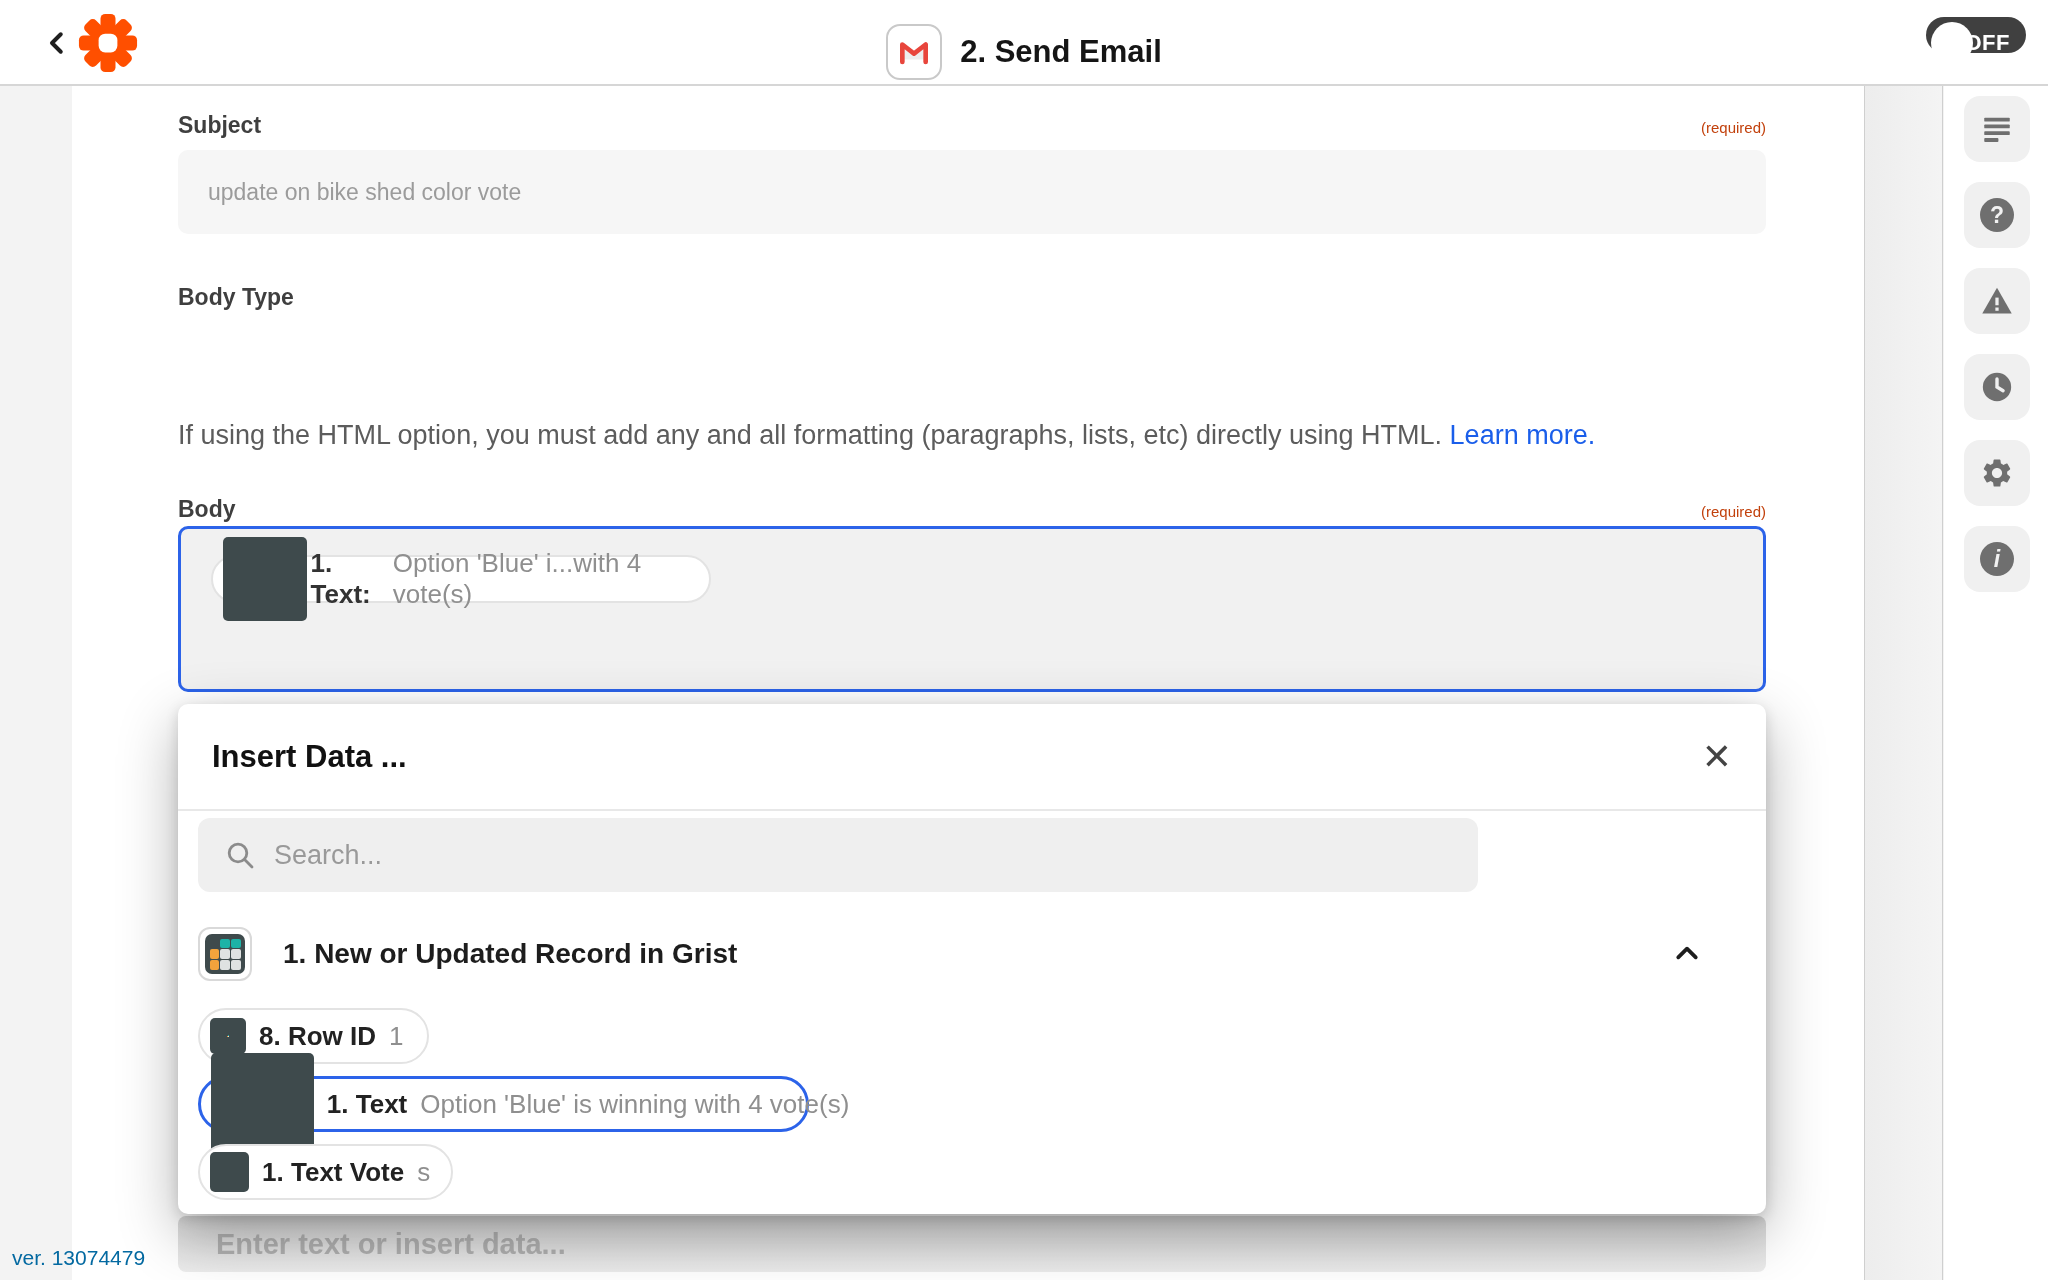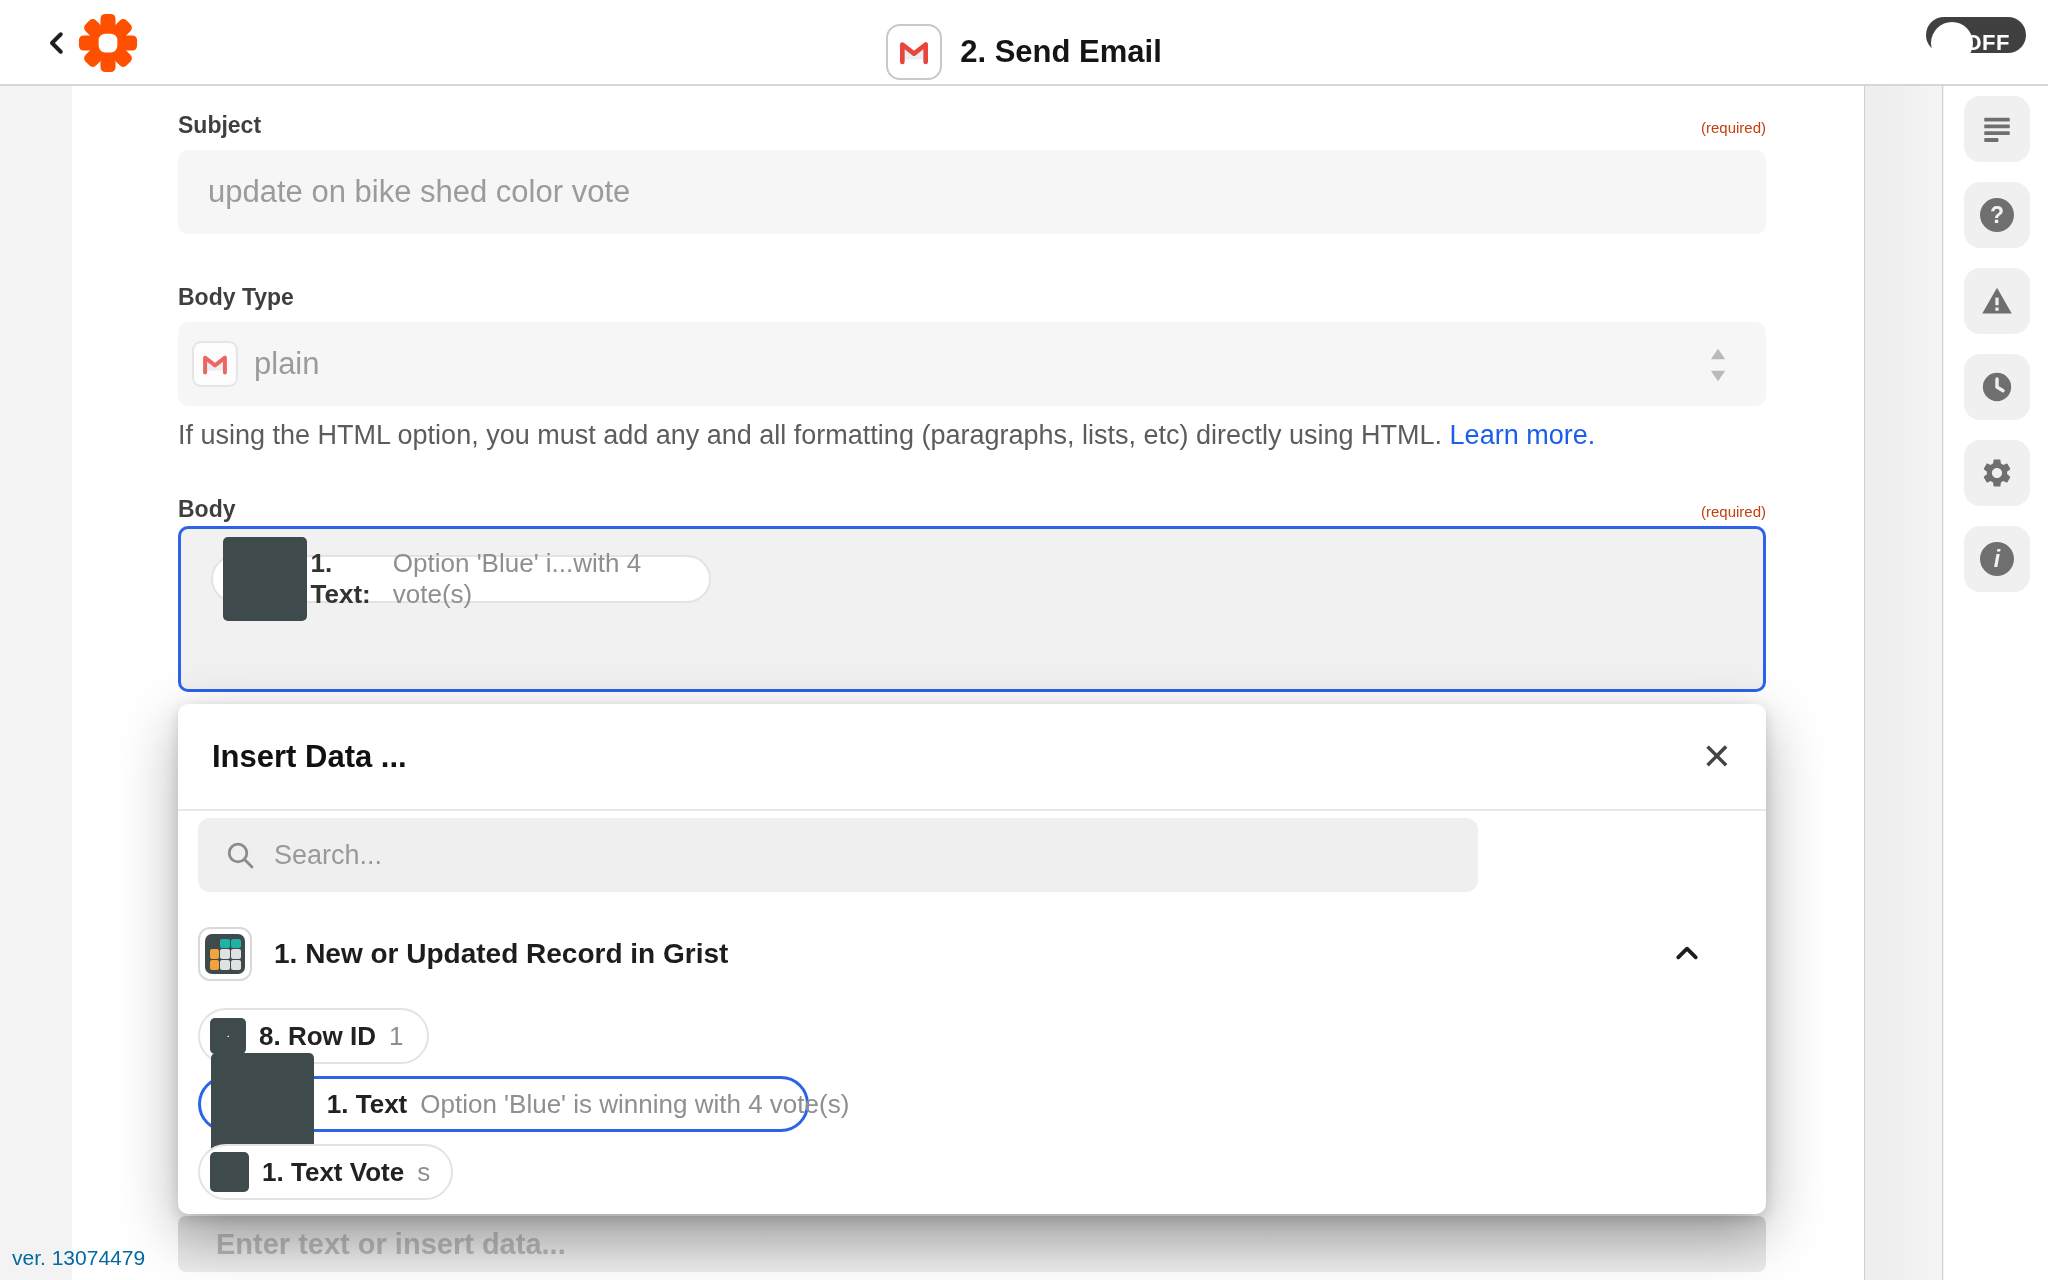--- a/index.html
+++ b/index.html
@@ -38,21 +38,21 @@
                   display:flex; align-items:center; justify-content:center; font-size:23px; font-weight:700; }
 
   
   .label-row { position:absolute; left:178px; width:1588px; display:flex; justify-content:space-between;
                align-items:baseline; z-index:2; }
   .f-label { font-size:23px; font-weight:700; color:#3f3f3f; }
   .f-required { font-size:15px; color:#c2410c; }
 
   .subject-input { position:absolute; left:178px; top:150px; width:1588px; height:84px; background:#f6f6f6;
                    border-radius:10px; z-index:2; display:flex; align-items:center; padding-left:30px; cursor:text; }
-  .gray-value { font-size:31px; color:#9b9b9b; }
+  .gray-value { font-size:23px; color:#9b9b9b; }
 
   .bt-select { position:absolute; left:178px; top:322px; width:1588px; height:84px; background:#f6f6f6;
                border-radius:10px; z-index:2; display:flex; align-items:center; padding-left:14px; gap:16px; cursor:pointer; }
   .gmail-mini { width:46px; height:46px; border:2px solid #e2e2e2; border-radius:9px; background:#fff; opacity:.8;
                 display:flex; align-items:center; justify-content:center; }
   .gmail-mini svg { width:34px; height:34px; }
   .sort-arrows { position:absolute; right:36px; top:24px; width:24px; height:38px; }
 
   .help-text { position:absolute; left:178px; top:420px; width:1588px; font-size:27px; color:#5c5c5c; z-index:2; }
   .help-link { color:#1a5eea; cursor:pointer; }
@@ -85,21 +85,21 @@
   .modal-title { font-size:31px; font-weight:700; color:#111; }
   .modal-close { font-size:36px; color:#444; cursor:pointer; line-height:1; font-weight:400; }
   .search-box { position:absolute; left:20px; top:114px; width:1280px; height:74px; background:#efefef;
                 border-radius:12px; display:flex; align-items:center; gap:18px; padding-left:26px; cursor:text; }
   .search-box svg { width:32px; height:32px; }
   .search-ph { font-size:27px; color:#999; }
   .section-row { position:absolute; left:20px; top:218px; width:1548px; height:64px; display:flex;
                  align-items:center; gap:22px; cursor:pointer; }
   .appbox { width:54px; height:54px; background:#fff; border:2px solid #d9d9d9; border-radius:12px;
             display:flex; align-items:center; justify-content:center; flex:none; }
-  .section-title { font-size:28px; font-weight:700; color:#1d1d1d; }
+  .section-title { font-size:28px; font-weight:700; color:#1d1d1d;margin-left:9px; }
   .section-caret { position:absolute; right:44px; top:16px; width:30px; height:30px; }
   .dpill { position:absolute; left:20px; height:56px; background:#fff; border:2px solid #e3e3e3; border-radius:28px;
            display:inline-flex; align-items:center; gap:13px; padding:0 24px 0 10px; font-size:26px; cursor:pointer; }
   .dpill.selected { border:3px solid #2c63e9; }
   .dpill .p-bold { font-weight:700; color:#222; white-space:nowrap; }
   .dpill .p-gray { color:#8f8f8f; white-space:nowrap; }
   .dpill-1 { top:304px; }
   .dpill-2 { top:372px; }
   .dpill-3 { top:440px; }
 
@@ -186,33 +186,20 @@
   <div class="label-row" style="top:112px">
     <span class="f-label">Subject</span>
     <span class="f-required">(required)</span>
   </div>
   <div class="subject-input">
     <span class="gray-value">update on bike shed color vote</span>
   </div>
 
   <div class="label-row" style="top:284px">
     <span class="f-label">Body Type</span>
-  </div>
-  <div class="bt-select">
-    <div class="gmail-mini">
-      <svg viewBox="0 0 48 48">
-        <path d="M11 15 l13 10.5L37 15 v18 H11z" fill="#ededed"></path>
-        <path d="M10 36 V15 l14 11 14-11 v21" fill="none" stroke="#e8453c" stroke-width="5.6" stroke-linejoin="round" stroke-linecap="round"></path>
-      </svg>
-    </div>
-    <span class="gray-value">plain</span>
-    <svg class="sort-arrows" viewBox="0 0 24 40">
-      <path d="M12 3 19.5 14H4.5z" fill="#b9b9b9"></path>
-        <path d="M12 37 4.5 26h15z" fill="#b9b9b9"></path>
-    </svg>
   </div>
 
   <div class="help-text">
     <span>If using the HTML option, you must add any and all formatting (paragraphs, lists, etc) directly using HTML.</span>
     <span class="help-link">Learn more.</span>
   </div>
 
   <div class="label-row" style="top:496px">
     <span class="f-label">Body</span>
     <span class="f-required">(required)</span>

